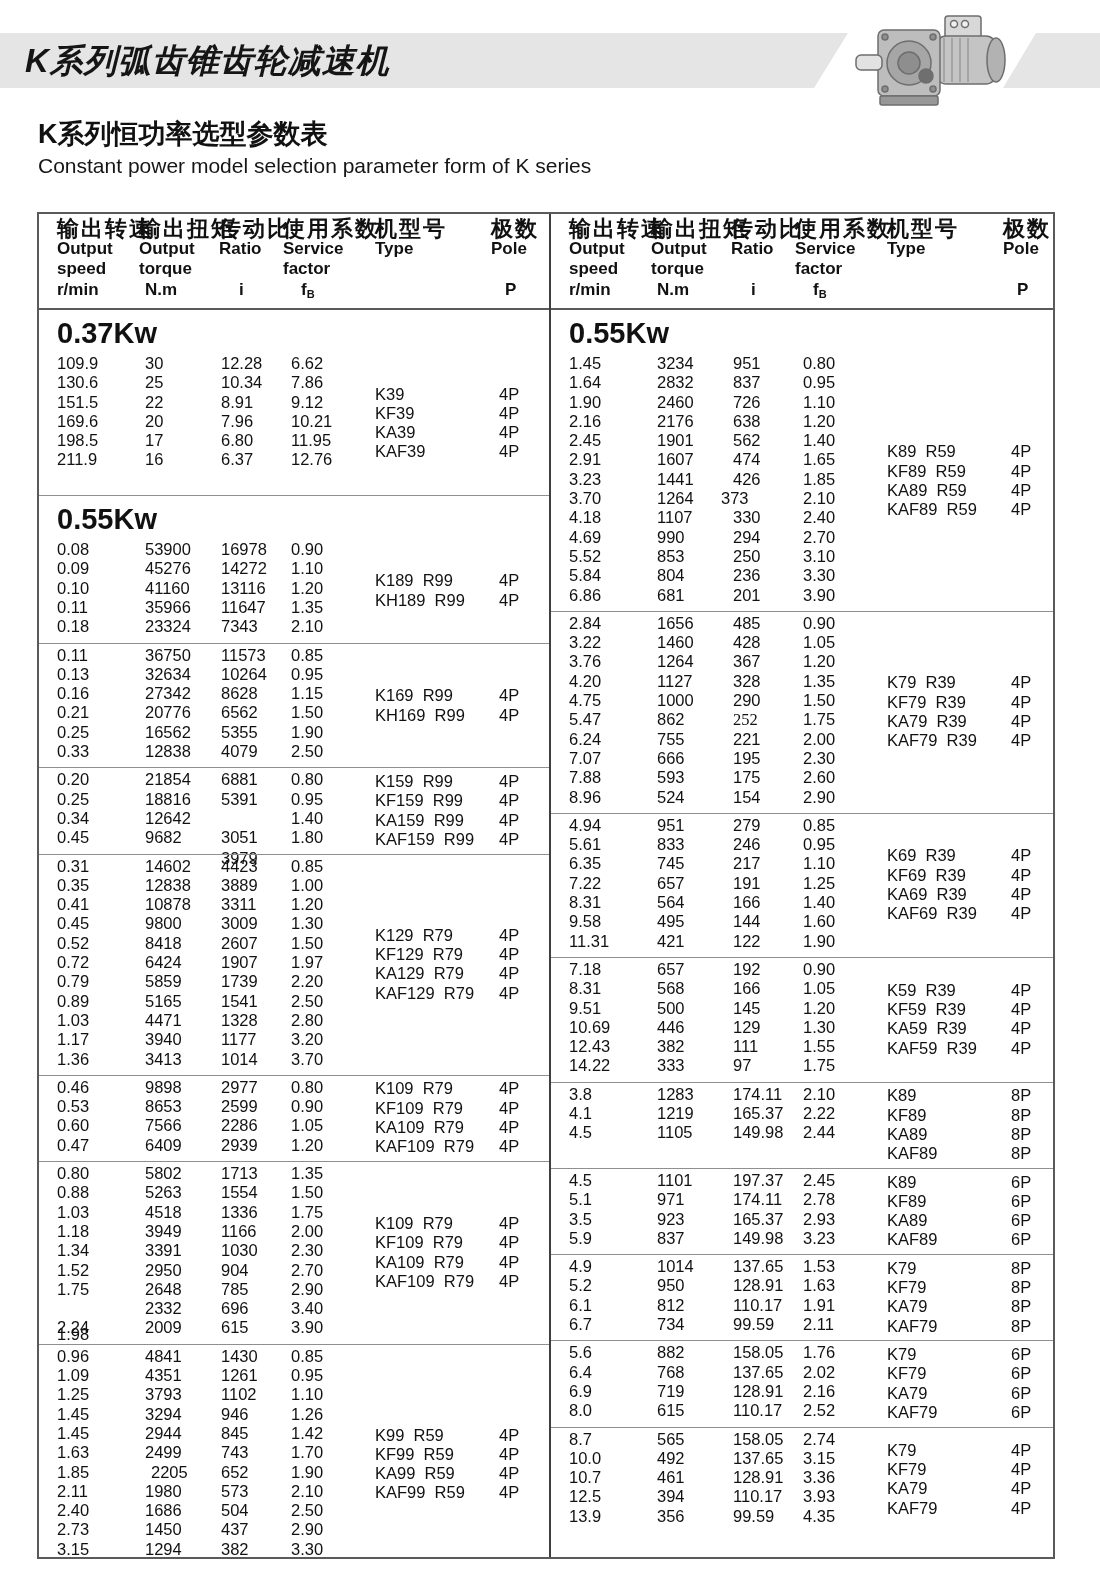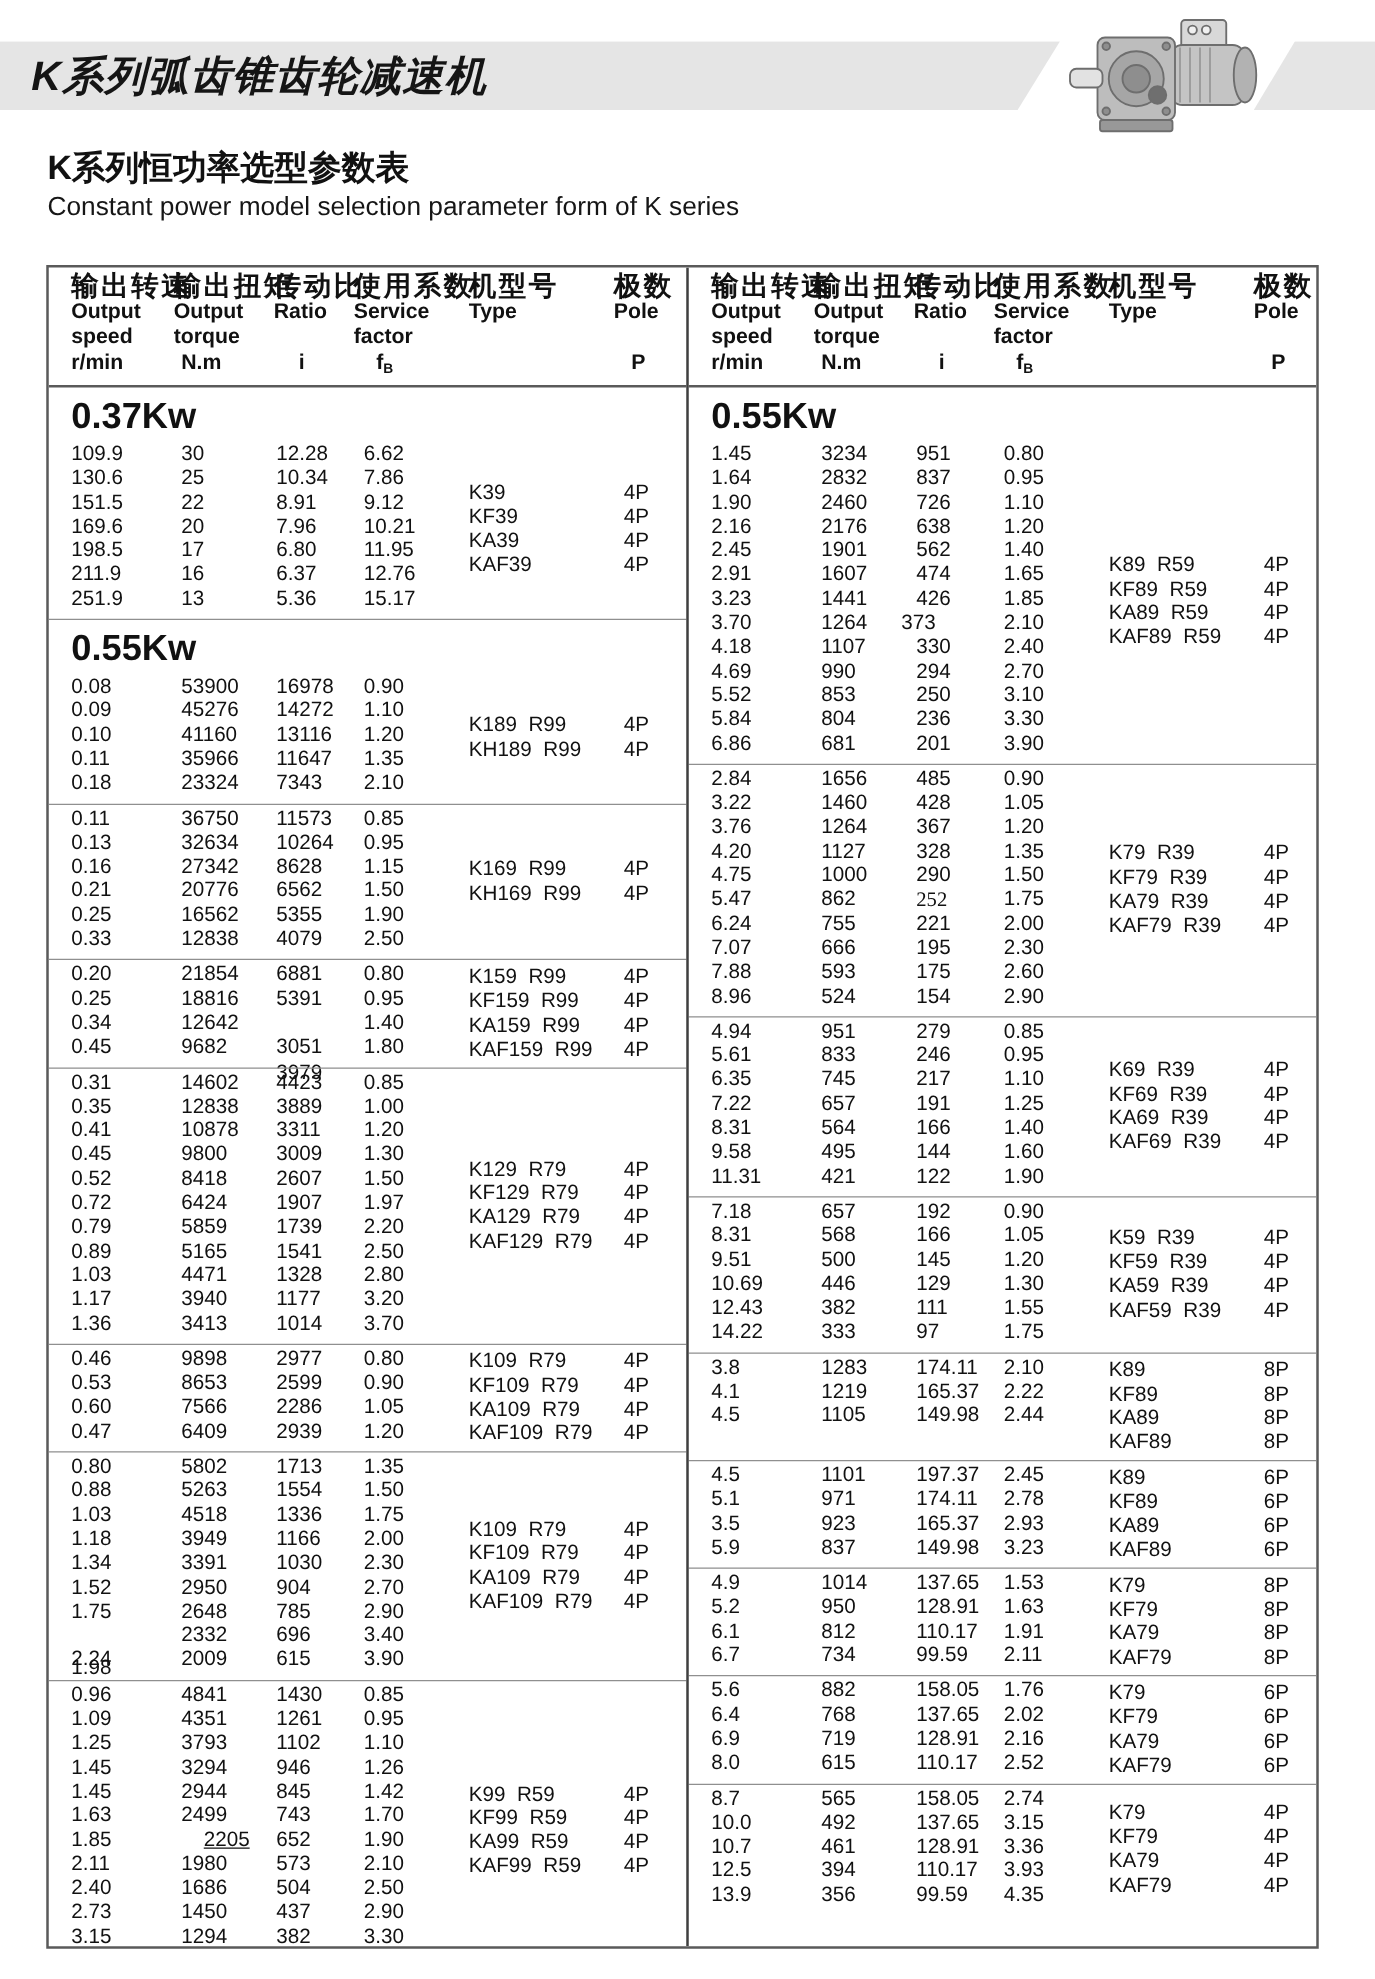--- a/index.html
+++ b/index.html
@@ -179,26 +179,20 @@
             <span class="cell" style="left: 106px;">17</span>
             <span class="cell" style="left: 182px;">6.80</span>
             <span class="cell" style="left: 252px;">11.95</span>
           </div>
           <div class="drow">
             <span class="cell" style="left: 18px;">211.9</span>
             <span class="cell" style="left: 106px;">16</span>
             <span class="cell" style="left: 182px;">6.37</span>
             <span class="cell" style="left: 252px;">12.76</span>
           </div>
-          <div class="drow">
-            <span class="cell" style="left: 18px;">251.9</span>
-            <span class="cell" style="left: 106px;">13</span>
-            <span class="cell" style="left: 182px;">5.36</span>
-            <span class="cell" style="left: 252px;">15.17</span>
-          </div>
           <div class="types">
             <div class="trow"><span class="tname">K39</span><span class="tpole">4P</span></div>
             <div class="trow"><span class="tname">KF39</span><span class="tpole">4P</span></div>
             <div class="trow"><span class="tname">KA39</span><span class="tpole">4P</span></div>
             <div class="trow"><span class="tname">KAF39</span><span class="tpole">4P</span></div>
           </div>
         </div>
         <div class="power-heading sep">0.55Kw</div>
         <div class="block" style="min-height: 100.5px;">
           <div class="drow">
@@ -510,21 +504,21 @@
             <span class="cell" style="left: 252px;">1.42</span>
           </div>
           <div class="drow">
             <span class="cell" style="left: 18px;">1.63</span>
             <span class="cell" style="left: 106px;">2499</span>
             <span class="cell" style="left: 182px;">743</span>
             <span class="cell" style="left: 252px;">1.70</span>
           </div>
           <div class="drow">
             <span class="cell" style="left: 18px;">1.85</span>
-            <span class="cell" style="left: 124px; text-decoration: underline;">2205</span>
+            <span class="cell" style="left: 112px;">2205</span>
             <span class="cell" style="left: 182px;">652</span>
             <span class="cell" style="left: 252px;">1.90</span>
           </div>
           <div class="drow">
             <span class="cell" style="left: 18px;">2.11</span>
             <span class="cell" style="left: 106px;">1980</span>
             <span class="cell" style="left: 182px;">573</span>
             <span class="cell" style="left: 252px;">2.10</span>
           </div>
           <div class="drow">

